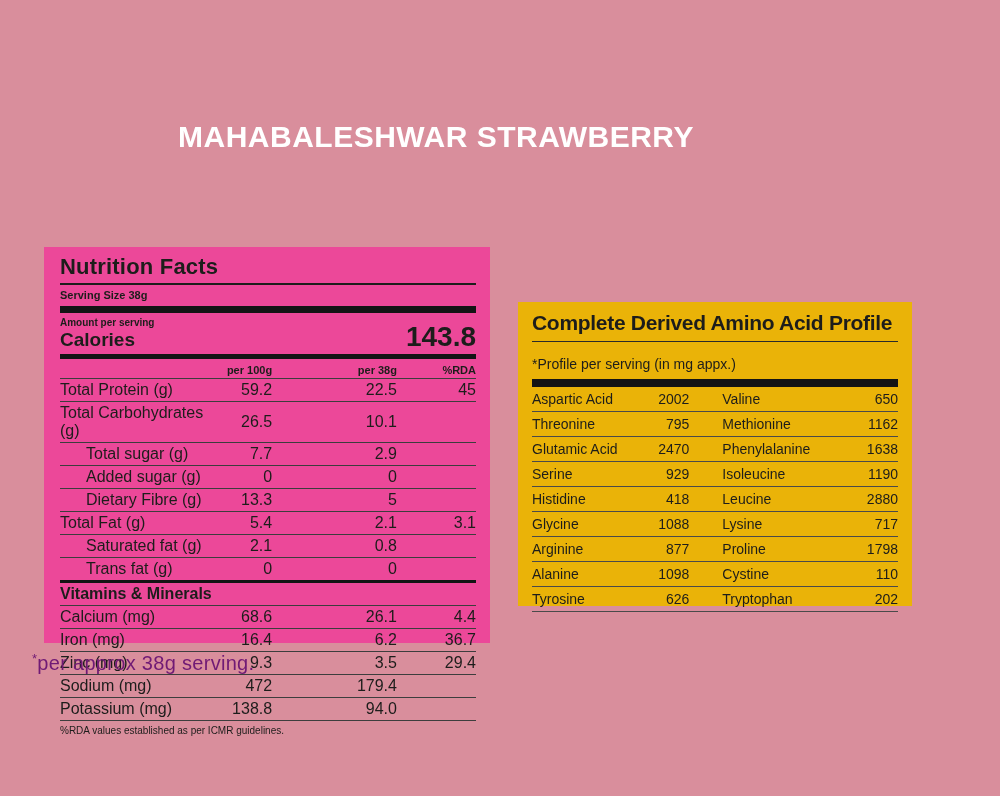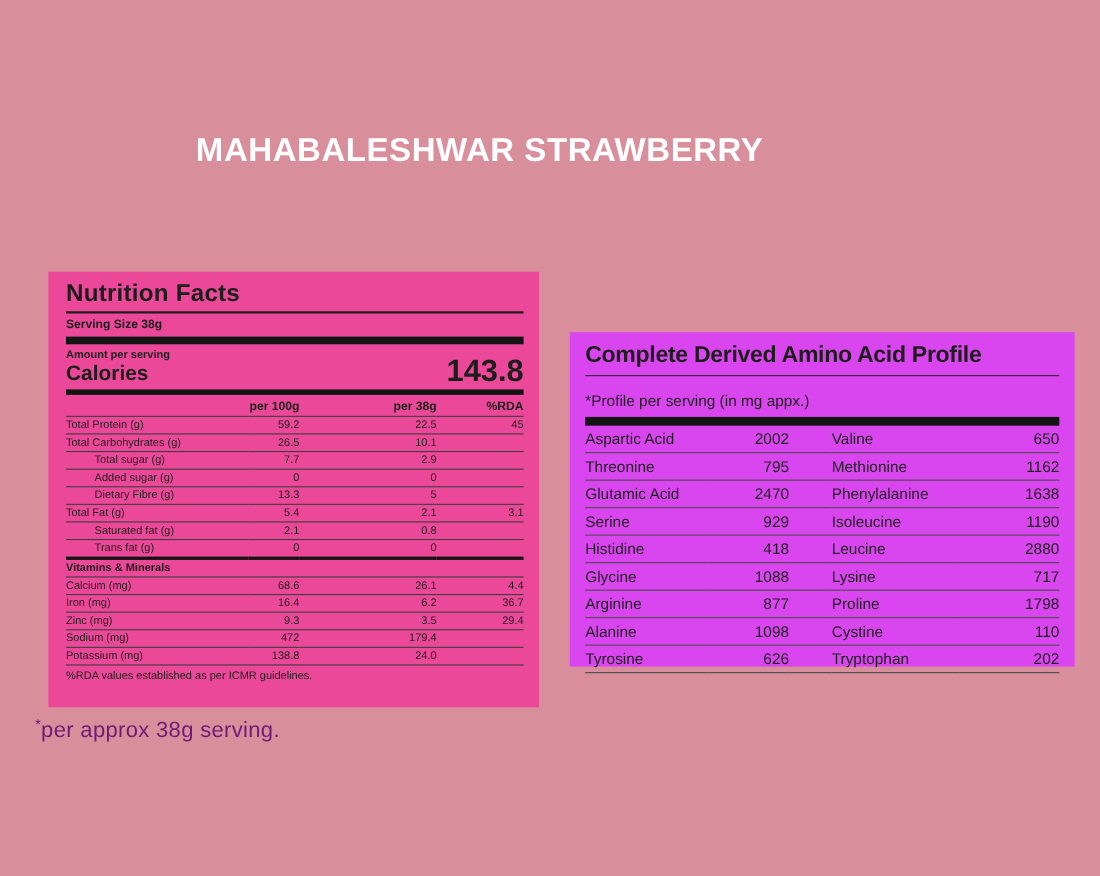--- a/index.html
+++ b/index.html
@@ -34,33 +34,33 @@
   }
   .nf-rule-thin { border: none; border-top: 2px solid #1d1d1b; margin-top: 3px; }
   .nf-serving { font-size: 11px; font-weight: 600; margin-top: 4px; }
   .bar-thick { height: 7px; background: #141414; margin-top: 5px; }
   .bar-medium { height: 5px; background: #141414; margin-top: 3px; }
   .nf-amount-row { display: flex; justify-content: space-between; align-items: flex-end; margin-top: 4px; }
   .nf-amount-label { font-size: 10px; font-weight: 600; }
   .nf-calories-label { font-size: 19px; font-weight: 800; margin-top: 1px; }
   .nf-calories-value { font-size: 28px; font-weight: 800; line-height: 1; }
   .nf-table { width: 100%; border-collapse: collapse; table-layout: fixed; margin-top: 2px; }
-  .nf-table td, .nf-table th { font-size: 10px; font-weight: 500; padding: 2px 0 2px 0; text-align: left; vertical-align: middle; }
+  .nf-table td, .nf-table th { font-size: 16px; font-weight: 500; padding: 2px 0 2px 0; text-align: left; vertical-align: middle; }
   .nf-table th { font-size: 11px; font-weight: 600; border-bottom: 1px solid #3d3d3d; padding-top: 3px; }
   .nf-table td { border-bottom: 1px solid #3d3d3d; }
   .nf-table .num, .nf-table th.num { text-align: right; }
   .nf-table td.indent { padding-left: 26px; }
   .nf-table tr.section-row td { font-weight: 600; border-top: 3px solid #141414; }
   .nf-footnote { font-size: 10px; font-weight: 500; margin-top: 4px; }
   
   .aa-panel {
     position: absolute;
     left: 518px; top: 302px;
-    width: 459px; height: 304px;
-    background: #d946ef;
+    width: 394px; height: 304px;
+    background: #eab308;
     padding: 9px 14px 0 14px;
   }
   .aa-title {
     font-size: 21px;
     font-weight: 800;
     letter-spacing: -0.3px;
     white-space: nowrap;
   }
   .aa-rule { border: none; border-top: 1.5px solid #2a2a2a; margin-top: 6px; }
   .aa-subtitle { font-size: 14px; font-weight: 500; margin-top: 14px; }
@@ -185,21 +185,21 @@
         </tr>
         <tr>
           <td>Sodium (mg)</td>
           <td class="num">472</td>
           <td class="num">179.4</td>
           <td class="num"></td>
         </tr>
         <tr>
           <td>Potassium (mg)</td>
           <td class="num">138.8</td>
-          <td class="num">24.0</td>
+          <td class="num">94.0</td>
           <td class="num"></td>
         </tr>
       </tbody>
   </table>
   <div class="nf-footnote">%RDA values established as per ICMR guidelines.</div>
 </div>
 
 <div class="aa-panel">
   <div class="aa-title">Complete Derived Amino Acid Profile</div>
   <hr class="aa-rule">

